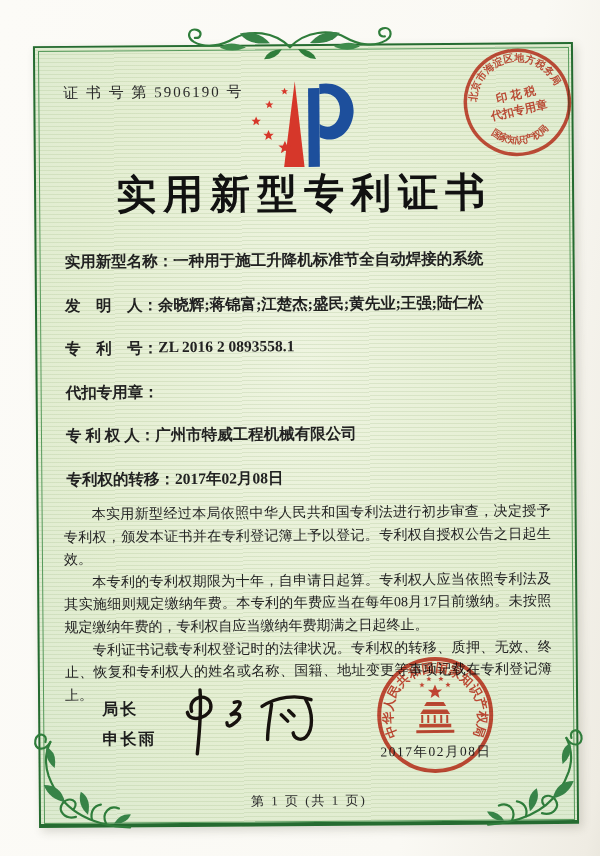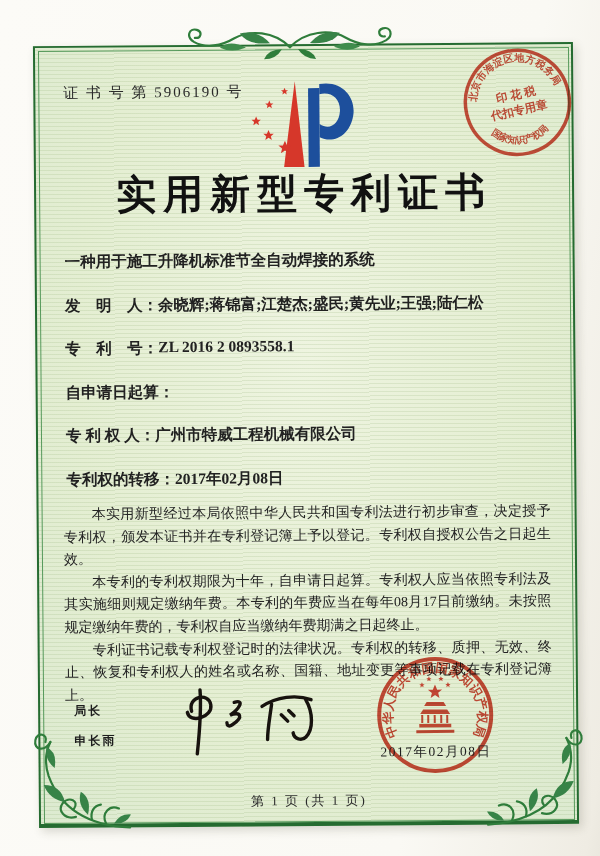--- a/index.html
+++ b/index.html
@@ -21,23 +21,23 @@
   .logo{position:absolute;left:204px;top:34px;width:118px;height:92px;}
   .title{position:absolute;left:0;top:122px;width:100%;text-align:center;
          font-size:40px;font-weight:700;letter-spacing:7px;color:#111;}
   .field{position:absolute;left:30px;width:490px;display:flex;font-size:15.5px;
          font-weight:600;color:#212121;white-space:pre;}
   .field .lab{flex:none;}
   .field .val{white-space:normal;}
   .f0{top:206px}.f1{top:250px}.f2{top:293px}.f3{top:337px}.f4{top:380px}.f5{top:424px}
   .paras{position:absolute;left:27px;top:458px;width:487px;color:#242424;}
   .paras p{margin:0;font-size:14px;line-height:22.6px;text-align:justify;text-indent:2em;}
-  .director{position:absolute;left:36px;top:650px;
-            font-family:Liberation Serif, serif;
-            font-weight:700;font-size:12px;color:#1d1d1d;line-height:30px;letter-spacing:2px;}
+  .director{position:absolute;left:64px;top:650px;
+            font-family:Liberation Mono, monospace;
+            font-weight:700;font-size:16px;color:#1d1d1d;line-height:30px;letter-spacing:2px;}
   .signature{position:absolute;left:130px;top:638px;width:160px;height:78px;}
   .footer{position:absolute;left:0;top:748px;width:100%;text-align:center;
           font-size:13px;letter-spacing:2px;color:#2b2b2b;}
   
   .tax-seal{position:absolute;left:426px;top:2px;width:116px;height:116px;
             transform:rotate(-12deg);mix-blend-mode:multiply;}
   .office-seal{position:absolute;left:336px;top:611px;width:122px;height:122px;mix-blend-mode:multiply;}
   .seal-date{position:absolute;left:342px;top:700px;font-size:13.5px;letter-spacing:1.5px;color:#1f1f1f;}
   .seal-text{font-family:"Liberation Serif","DejaVu Serif",serif;font-weight:700;}
   
@@ -128,32 +128,33 @@
           <textPath href="#arcB" startOffset="2" textLength="64" lengthAdjust="spacing">国家知识产权局</textPath>
         </text>
         <text x="58" y="54" text-anchor="middle" font-size="11.5">印 花 税</text>
         <text x="58" y="70" text-anchor="middle" font-size="11.5">代扣专用章</text>
       </g>
     </svg>
 
     <div class="title">实用新型专利证书</div>
 
     <div class="field f0">
+      <span class="lab">实用新型名称：</span>
       <span class="val">一种用于施工升降机标准节全自动焊接的系统</span>
     </div>
     <div class="field f1">
       <span class="lab">发　明　人：</span>
       <span class="val">余晓辉;蒋锦富;江楚杰;盛民;黄先业;王强;陆仁松</span>
     </div>
     <div class="field f2">
       <span class="lab">专　利　号：</span>
       <span class="val">ZL 2016 2 0893558.1</span>
     </div>
     <div class="field f3">
-      <span class="lab">自申请日起算：</span>
+      <span class="lab">代扣专用章：</span>
     </div>
     <div class="field f4">
       <span class="lab">专 利 权 人：</span>
       <span class="val">广州市特威工程机械有限公司</span>
     </div>
     <div class="field f5">
       <span class="lab">专利权的转移：</span>
       <span class="val">2017年02月08日</span>
     </div>
 

